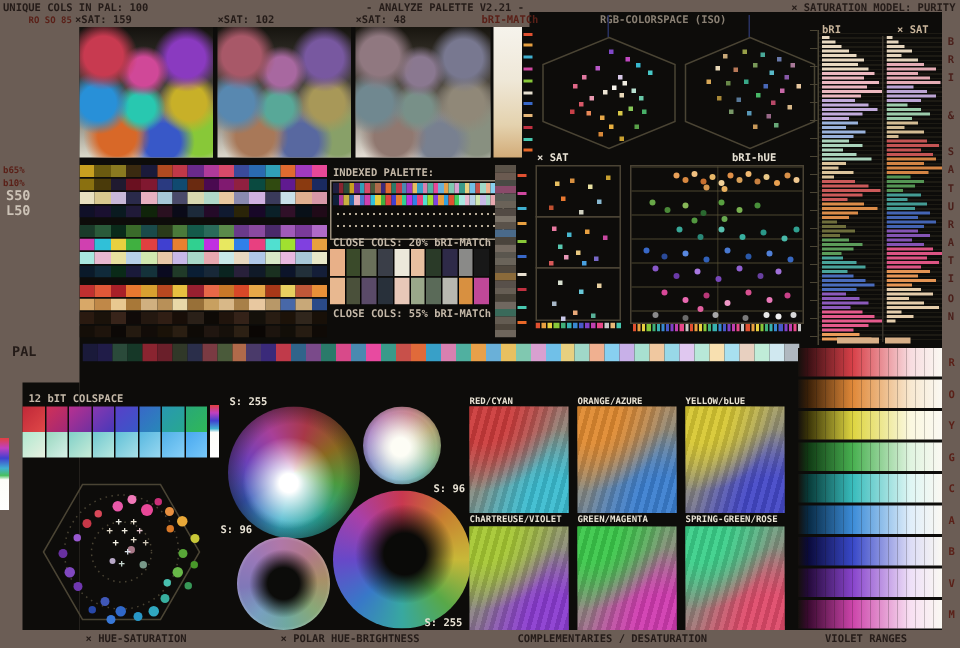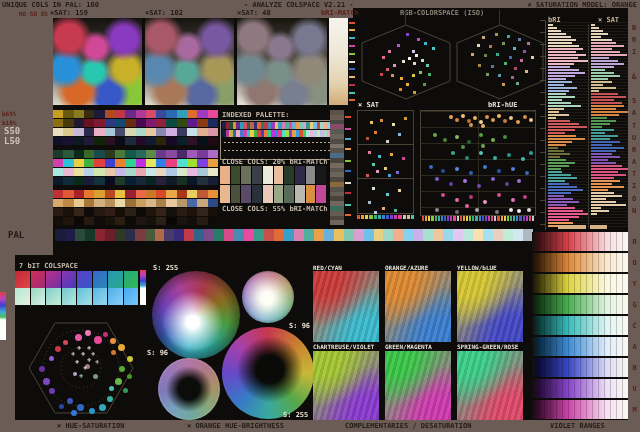--- a/index.html
+++ b/index.html
@@ -57,22 +57,22 @@
 </head>
 <body>
 
 <div id="app">
 
   <div class="panel" style="left:53px;top:18px;width:575px;height:402px;"></div>
   <div class="panel" style="left:353px;top:8px;width:275px;height:10px;"></div>
   <div class="panel" style="left:15px;top:255px;width:38px;height:165px;"></div>
 
   <div class="lbl dk" style="left:2px;top:1px;">UNIQUE COLS IN PAL: 100</div>
-  <div class="lbl dk" style="left:244px;top:1px;">- ANALYZE COLSPACE V2.21 -</div>
-  <div class="lbl dk" style="right:3px;top:1px;">× SATURATION MODEL: ORANGE</div>
+  <div class="lbl dk" style="left:244px;top:1px;">- ANALYZE PALETTE V2.21 -</div>
+  <div class="lbl dk" style="right:3px;top:1px;">× SATURATION MODEL: PURITY</div>
   <div class="lbl rd s6" style="left:19px;top:10px;">RO SO 85</div>
   <div class="lbl dk" style="left:50px;top:9px;">×SAT: 159</div>
   <div class="lbl dk" style="left:145px;top:9px;">×SAT: 102</div>
   <div class="lbl dk" style="left:237px;top:9px;">×SAT: 48</div>
   <div class="lbl rd" style="left:321px;top:9px;">bRI-MATCh</div>
   <div class="lbl gy" style="left:400px;top:9px;">RGB-COLORSPACE (ISO)</div>
 
   <div class="abs" style="left: 53px; top: 18px; width: 89px; height: 87px; background: radial-gradient(circle at 18% 22%, rgb(200, 58, 80) 0px, rgb(200, 58, 80) 13%, transparent 23%), radial-gradient(circle at 48% 34%, rgb(208, 72, 152) 0px, rgb(208, 72, 152) 13%, transparent 23%), radial-gradient(circle at 80% 24%, rgb(138, 58, 192) 0px, rgb(138, 58, 192) 13%, transparent 23%), radial-gradient(circle at 14% 58%, rgb(40, 144, 216) 0px, rgb(40, 144, 216) 13%, transparent 23%), radial-gradient(circle at 46% 62%, rgb(40, 200, 176) 0px, rgb(40, 200, 176) 13%, transparent 23%), radial-gradient(circle at 82% 58%, rgb(200, 176, 40) 0px, rgb(200, 176, 40) 13%, transparent 23%), radial-gradient(circle at 28% 84%, rgb(216, 104, 40) 0px, rgb(216, 104, 40) 13%, transparent 23%), radial-gradient(circle at 62% 88%, rgb(56, 88, 200) 0px, rgb(56, 88, 200) 13%, transparent 23%), radial-gradient(circle at 90% 82%, rgb(136, 200, 56) 0px, rgb(136, 200, 56) 13%, transparent 23%), linear-gradient(rgb(20, 18, 14) 0%, rgb(69, 65, 58) 45%, rgb(220, 218, 203) 100%);"></div>
   <div class="abs" style="left: 145px; top: 18px; width: 89px; height: 87px; background: radial-gradient(circle at 18% 22%, rgb(168, 88, 104) 0px, rgb(168, 88, 104) 13%, transparent 23%), radial-gradient(circle at 48% 34%, rgb(168, 104, 160) 0px, rgb(168, 104, 160) 13%, transparent 23%), radial-gradient(circle at 80% 24%, rgb(120, 88, 160) 0px, rgb(120, 88, 160) 13%, transparent 23%), radial-gradient(circle at 14% 58%, rgb(88, 136, 176) 0px, rgb(88, 136, 176) 13%, transparent 23%), radial-gradient(circle at 46% 62%, rgb(88, 168, 152) 0px, rgb(88, 168, 152) 13%, transparent 23%), radial-gradient(circle at 82% 58%, rgb(168, 152, 88) 0px, rgb(168, 152, 88) 13%, transparent 23%), radial-gradient(circle at 28% 84%, rgb(168, 120, 88) 0px, rgb(168, 120, 88) 13%, transparent 23%), radial-gradient(circle at 62% 88%, rgb(88, 104, 160) 0px, rgb(88, 104, 160) 13%, transparent 23%), radial-gradient(circle at 90% 82%, rgb(136, 160, 104) 0px, rgb(136, 160, 104) 13%, transparent 23%), linear-gradient(rgb(22, 20, 15) 0%, rgb(74, 70, 62) 45%, rgb(221, 216, 204) 100%);"></div>
   <div class="abs" style="left: 237px; top: 18px; width: 90px; height: 87px; background: radial-gradient(circle at 18% 22%, rgb(144, 120, 128) 0px, rgb(144, 120, 128) 13%, transparent 23%), radial-gradient(circle at 48% 34%, rgb(138, 120, 144) 0px, rgb(138, 120, 144) 13%, transparent 23%), radial-gradient(circle at 80% 24%, rgb(120, 120, 144) 0px, rgb(120, 120, 144) 13%, transparent 23%), radial-gradient(circle at 14% 58%, rgb(112, 136, 144) 0px, rgb(112, 136, 144) 13%, transparent 23%), radial-gradient(circle at 46% 62%, rgb(120, 144, 136) 0px, rgb(120, 144, 136) 13%, transparent 23%), radial-gradient(circle at 82% 58%, rgb(144, 136, 120) 0px, rgb(144, 136, 120) 13%, transparent 23%), radial-gradient(circle at 28% 84%, rgb(144, 120, 112) 0px, rgb(144, 120, 112) 13%, transparent 23%), radial-gradient(circle at 62% 88%, rgb(120, 128, 144) 0px, rgb(120, 128, 144) 13%, transparent 23%), radial-gradient(circle at 90% 82%, rgb(136, 144, 128) 0px, rgb(136, 144, 128) 13%, transparent 23%), linear-gradient(rgb(24, 21, 15) 0%, rgb(80, 75, 66) 45%, rgb(230, 224, 214) 100%);"></div>
@@ -883,21 +883,21 @@
       <i style="background: rgb(224, 200, 240);"></i>
       <i style="background: rgb(184, 232, 216);"></i>
       <i style="background: rgb(248, 224, 176);"></i>
       <i style="background: rgb(168, 224, 240);"></i>
       <i style="background: rgb(232, 208, 192);"></i>
       <i style="background: rgb(192, 236, 216);"></i>
       <i style="background: rgb(208, 232, 240);"></i>
       <i style="background: rgb(176, 184, 192);"></i>
     </div>
 
-  <div class="lbl lt" style="left:19px;top:262px;">7 bIT COLSPACE</div>
+  <div class="lbl lt" style="left:19px;top:262px;">12 bIT COLSPACE</div>
   <div class="cols12" style="position:absolute;left:15px;top:271px;width:124px;height:34px;">
       <div class="c12">
         <i style="background: linear-gradient(135deg, rgb(192, 40, 56), rgb(224, 72, 72));"></i>
         <i style="background: linear-gradient(135deg, rgb(176, 232, 208), rgb(232, 240, 224));"></i>
       </div>
       <div class="c12">
         <i style="background: linear-gradient(135deg, rgb(208, 48, 88), rgb(160, 40, 120));"></i>
         <i style="background: linear-gradient(135deg, rgb(152, 216, 192), rgb(216, 240, 232));"></i>
       </div>
       <div class="c12">
@@ -1016,16 +1016,16 @@
       <div>Y</div>
       <div>G</div>
       <div>C</div>
       <div>A</div>
       <div>B</div>
       <div>V</div>
       <div>M</div>
     </div>
 
   <div class="lbl dk" style="left:57px;top:422px;">× HUE-SATURATION</div>
-  <div class="lbl dk" style="left:187px;top:422px;">× ORANGE HUE-BRIGHTNESS</div>
+  <div class="lbl dk" style="left:187px;top:422px;">× POLAR HUE-BRIGHTNESS</div>
   <div class="lbl dk" style="left:345px;top:422px;">COMPLEMENTARIES / DESATURATION</div>
   <div class="lbl dk" style="left:550px;top:422px;">VIOLET RANGES</div>
 </div>
 
 </body></html>

